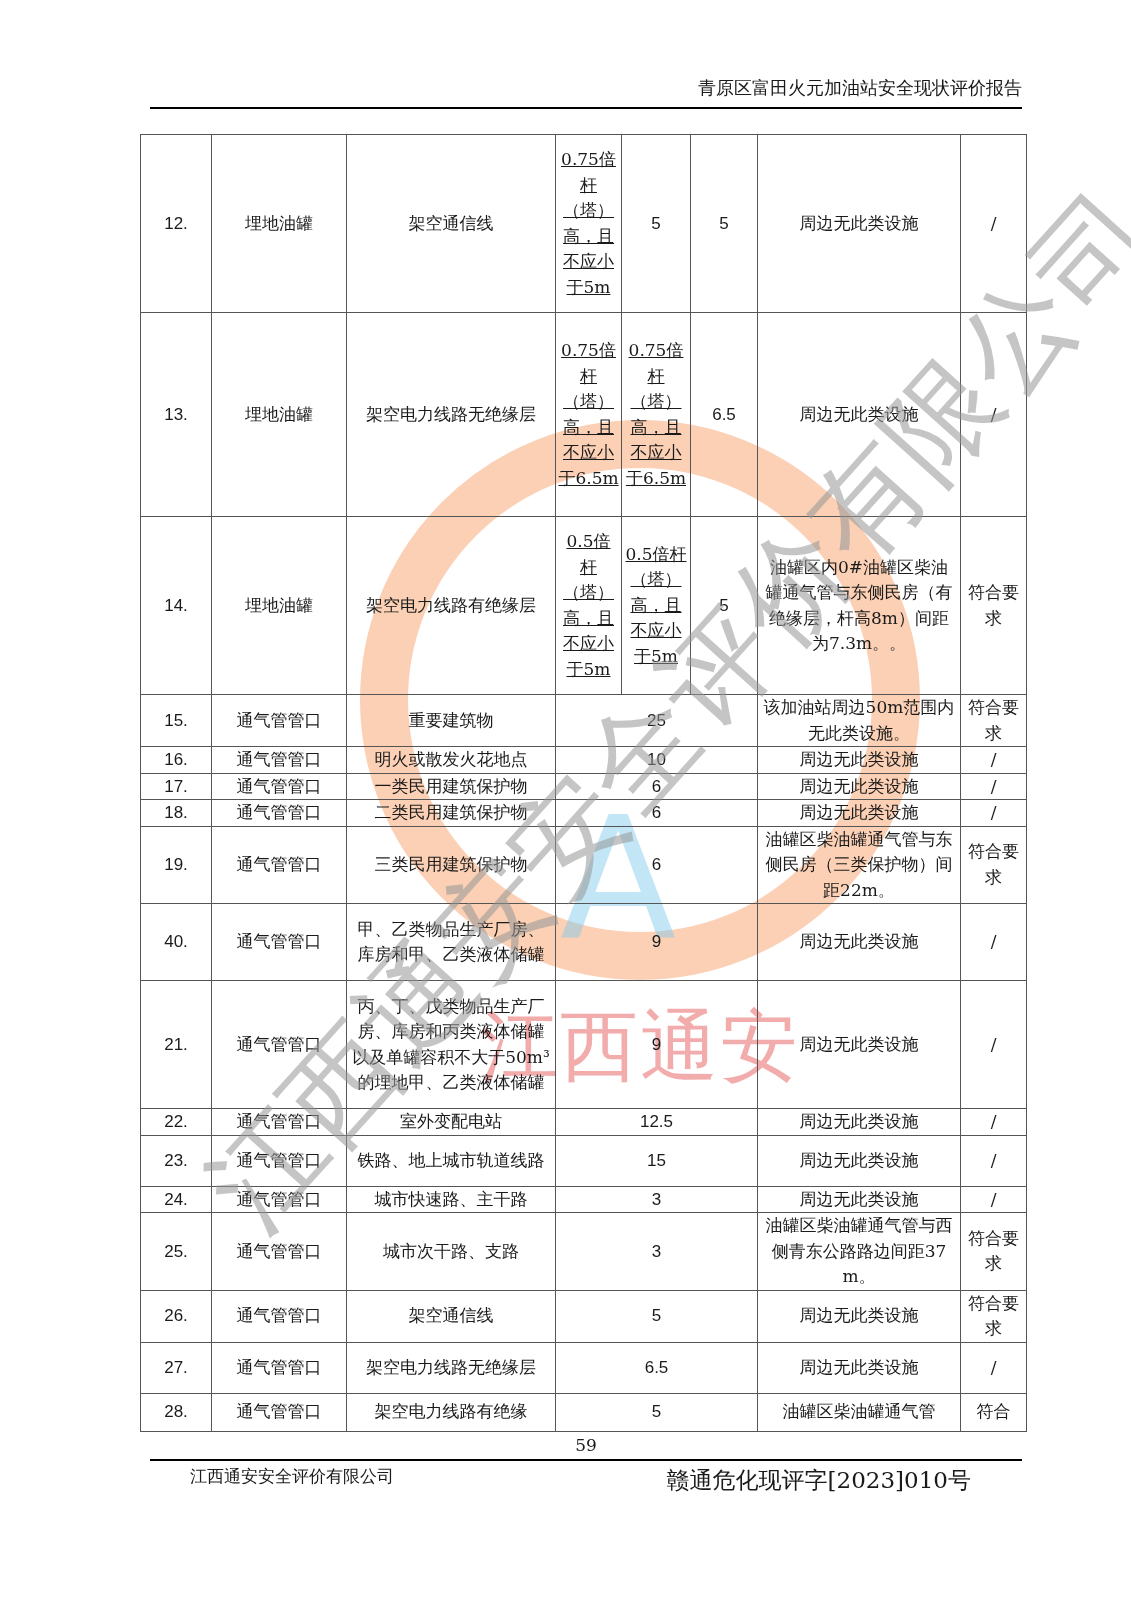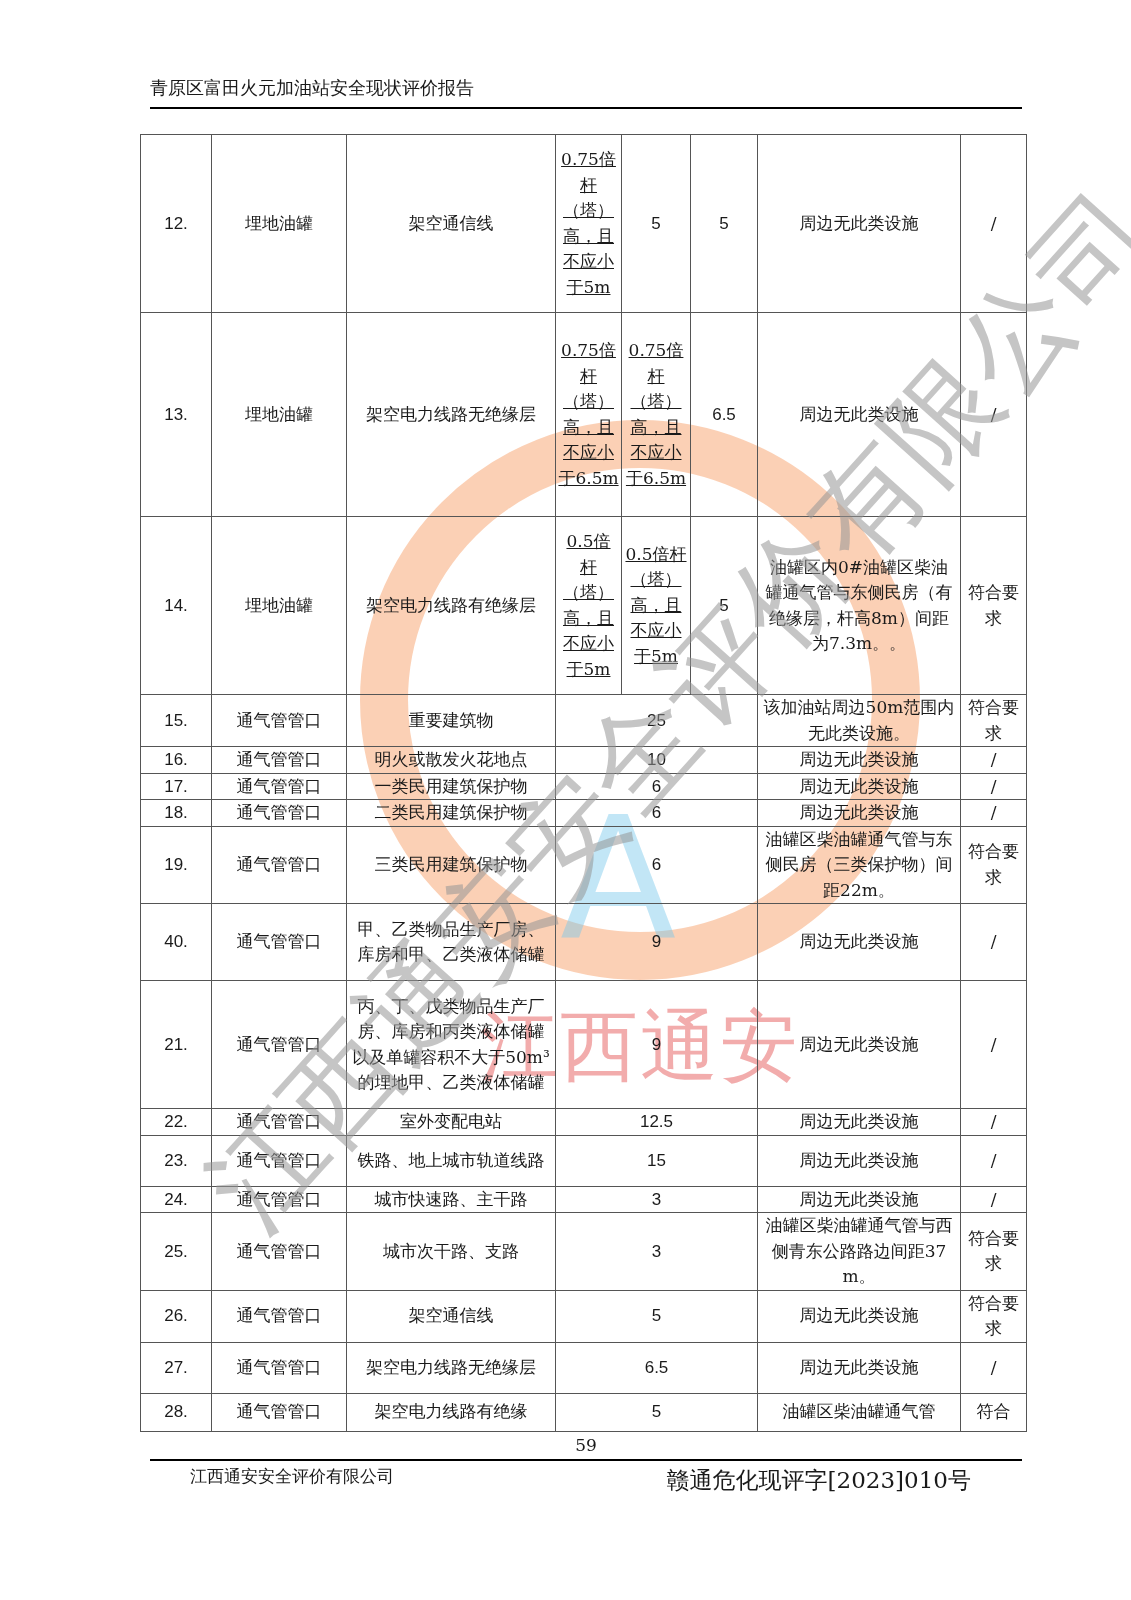--- a/index.html
+++ b/index.html
@@ -1,18 +1,18 @@
 <!DOCTYPE html>
 <html><head>
 <meta charset="utf-8">
 <style>
   html, body { margin: 0; padding: 0; background: #ffffff; }
   body { width: 1131px; height: 1600px; position: relative; overflow: hidden;
          font-family: "DejaVu Serif", "Liberation Serif", serif; color: #1a1a1a; }
-  .page-header { position: absolute; left: 150px; top: 76px; width: 872px; text-align: left;
+  .page-header { position: absolute; left: 150px; top: 76px; width: 872px; text-align: right;
                  font-size: 18px; letter-spacing: 0px; }
   .header-rule { position: absolute; left: 150px; top: 107px; width: 872px; height: 2px; background: #000; }
 
   .table-wrap { position: absolute; left: 140px; top: 134px; width: 886px; }
   table { border-collapse: collapse; table-layout: fixed; width: 886px; font-size: 17px; }
   td { border: 1px solid #555; text-align: center; vertical-align: middle; padding: 0 4px;
        line-height: 25.5px; word-break: break-all; }
   td.narrow { padding: 0 2px; text-decoration: underline; }
   td.num { font-family: Liberation Sans, sans-serif; }
 

